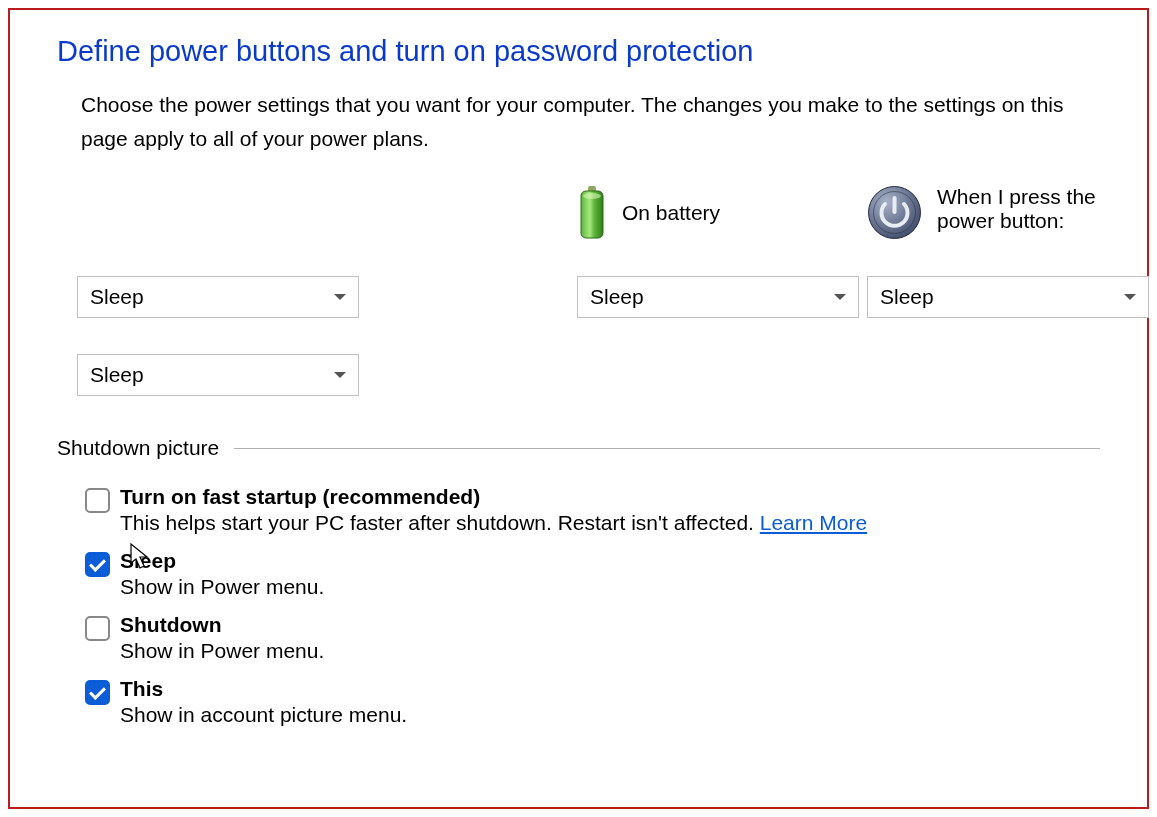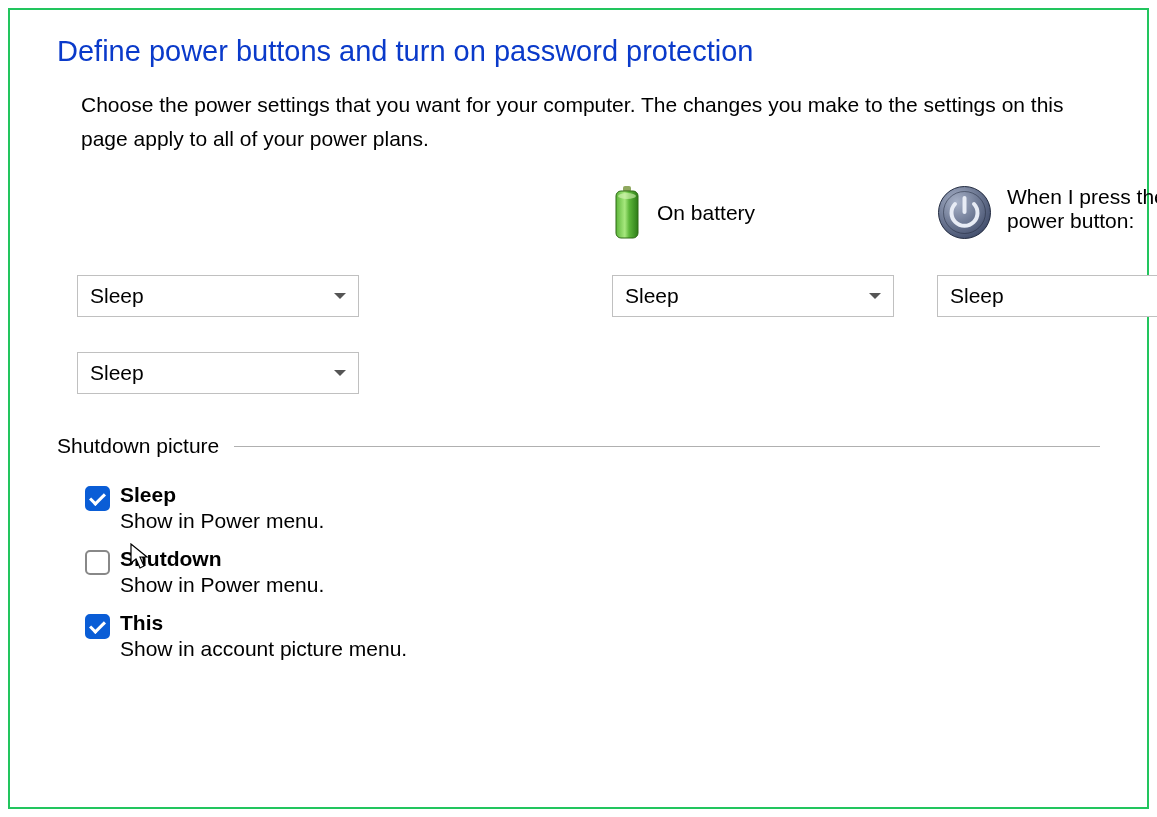--- a/index.html
+++ b/index.html
@@ -10,21 +10,21 @@
     body {
       font-family: "Segoe UI", -apple-system, sans-serif;
       font-size: 20px;
       color: #000;
       background: #fff;
       width: 1157px;
       height: 817px;
       padding: 8px;
     }
     .panel {
-      border: 2px solid #22c55e;
+      border: 2px solid #b91c1c;
       width: 100%;
       height: 100%;
       padding: 25px 47px 20px 47px;
     }
     .page-title {
       color: #0a3aca;
       font-size: 29px;
       font-weight: 400;
       margin-bottom: 20px;
     }
@@ -49,21 +49,20 @@
       height: 1px;
       background: #b0b0b0;
     }
     .settings-grid {
       display: grid;
       grid-template-columns: 500px 290px 290px;
       row-gap: 36px;
       align-items: center;
       margin-bottom: 40px;
       margin-left: 20px;
-      gap: 35px;
     }
     .col-header {
       display: flex;
       align-items: center;
       justify-content: flex-start;
       gap: 15px;
     }
     .col-header-label {
       font-size: 21px;
     }
@@ -250,20 +249,29 @@
 
   </div>
 
   <div class="section-header">
     <span class="section-header-label">Shutdown picture</span>
     <div class="section-divider"></div>
   </div>
 
   <div class="shutdown-list">
 
+    <div class="shutdown-item">
+      <div class="checkbox"></div>
+      <div class="shutdown-text">
+        <span class="shutdown-label">Turn on fast startup (recommended)</span>
+        <span class="shutdown-desc">
+          <span>This helps start your PC faster after shutdown. Restart isn't affected. </span><a class="learn-more">Learn More</a>
+        </span>
+      </div>
+    </div>
 
     <div class="shutdown-item">
       <div class="checkbox checked"></div>
       <div class="shutdown-text">
         <span class="shutdown-label">Sleep</span>
         <span class="shutdown-desc">Show in Power menu.</span>
       </div>
     </div>
 
     <div class="shutdown-item">

